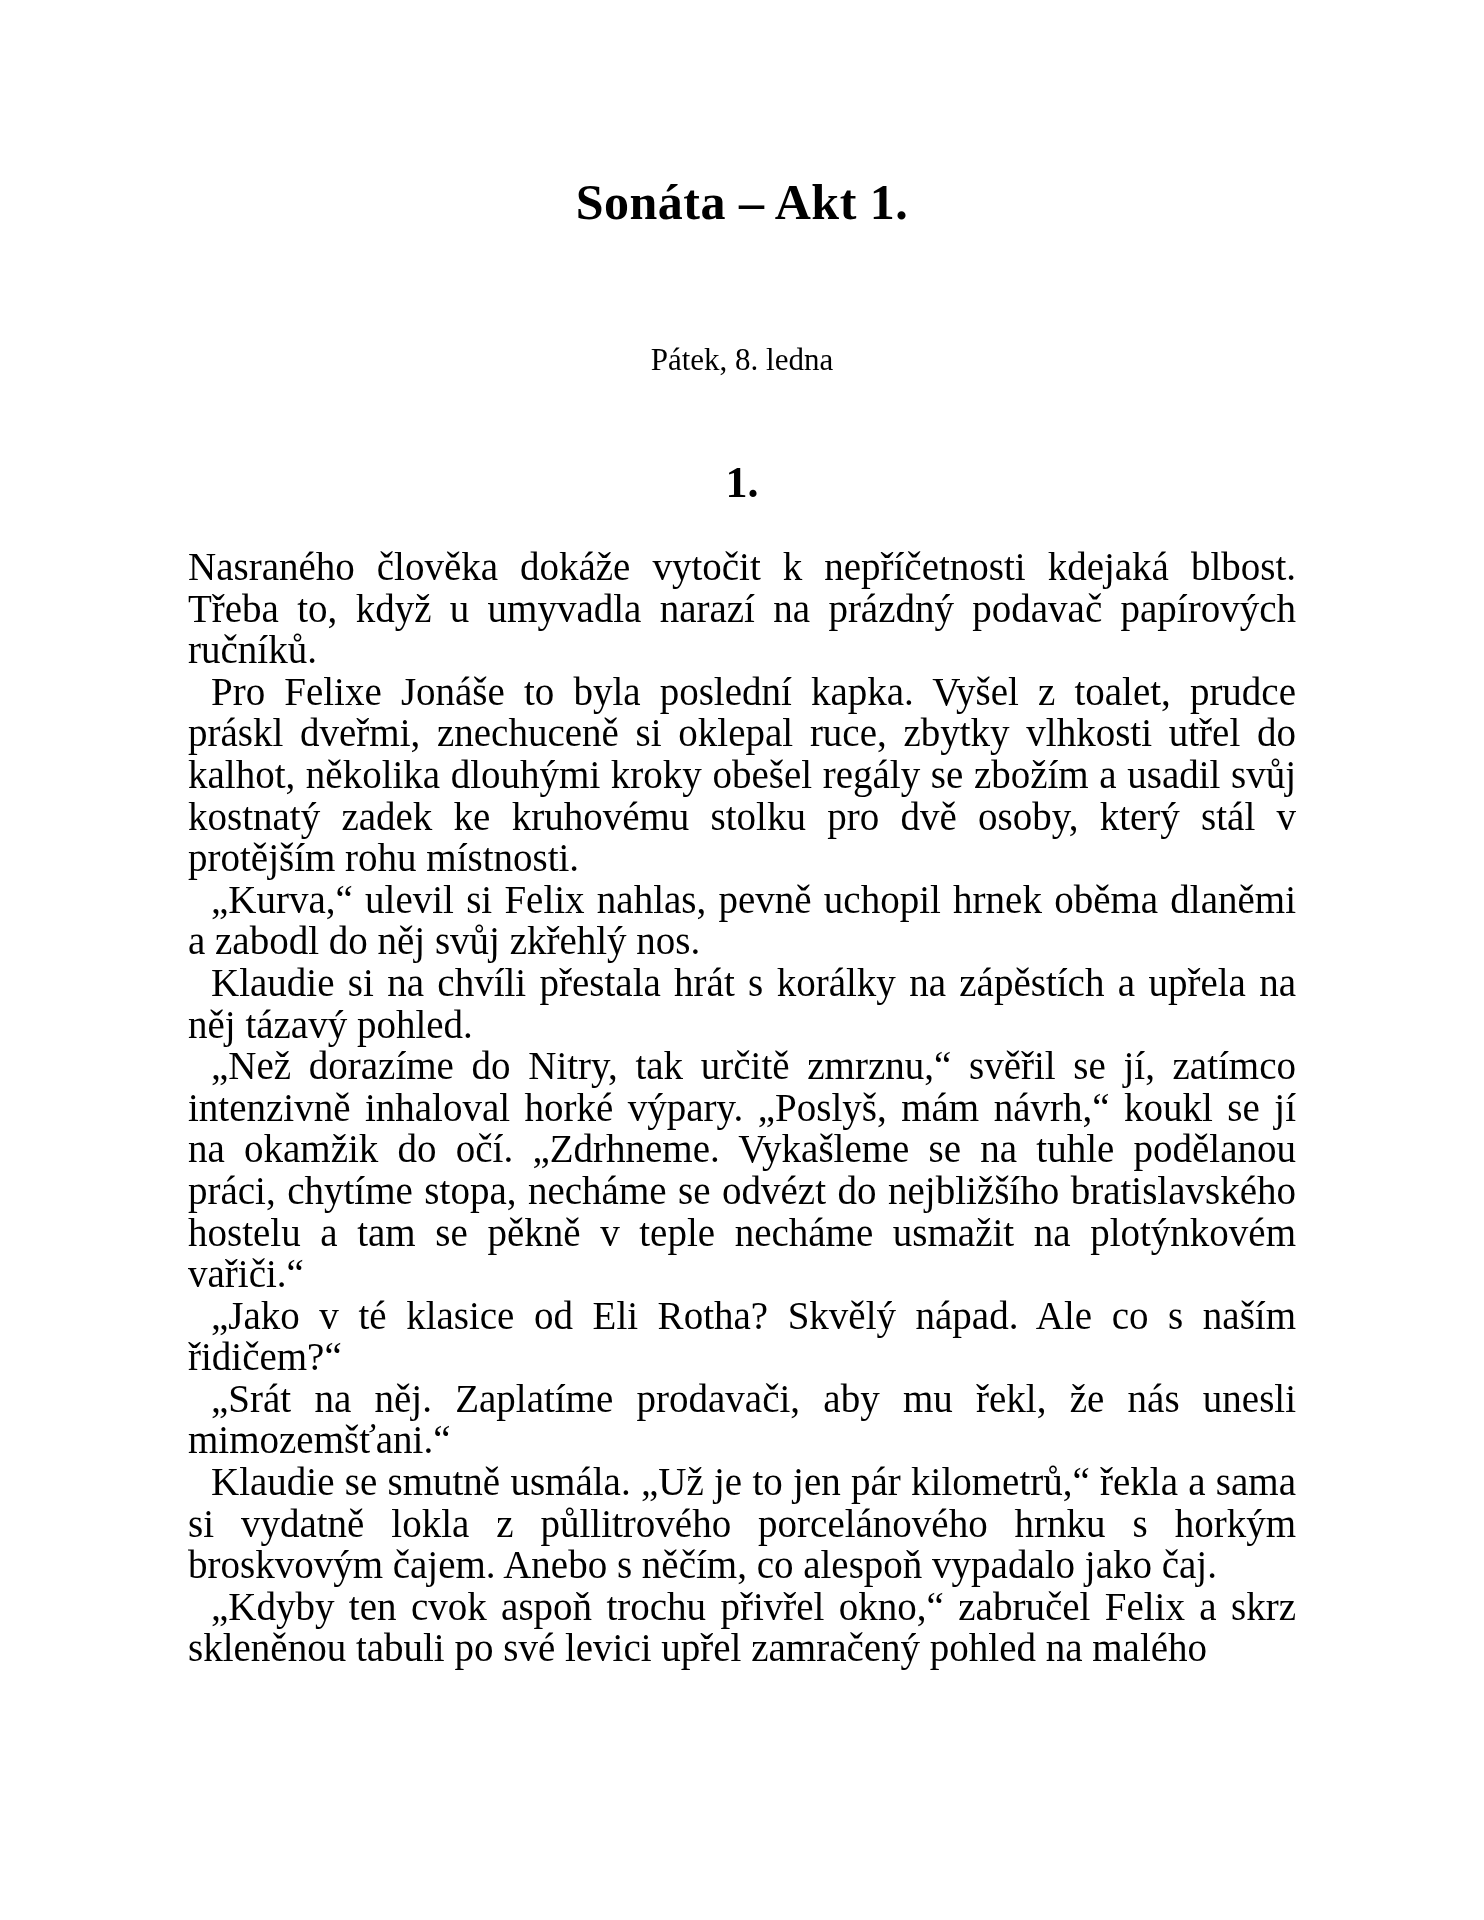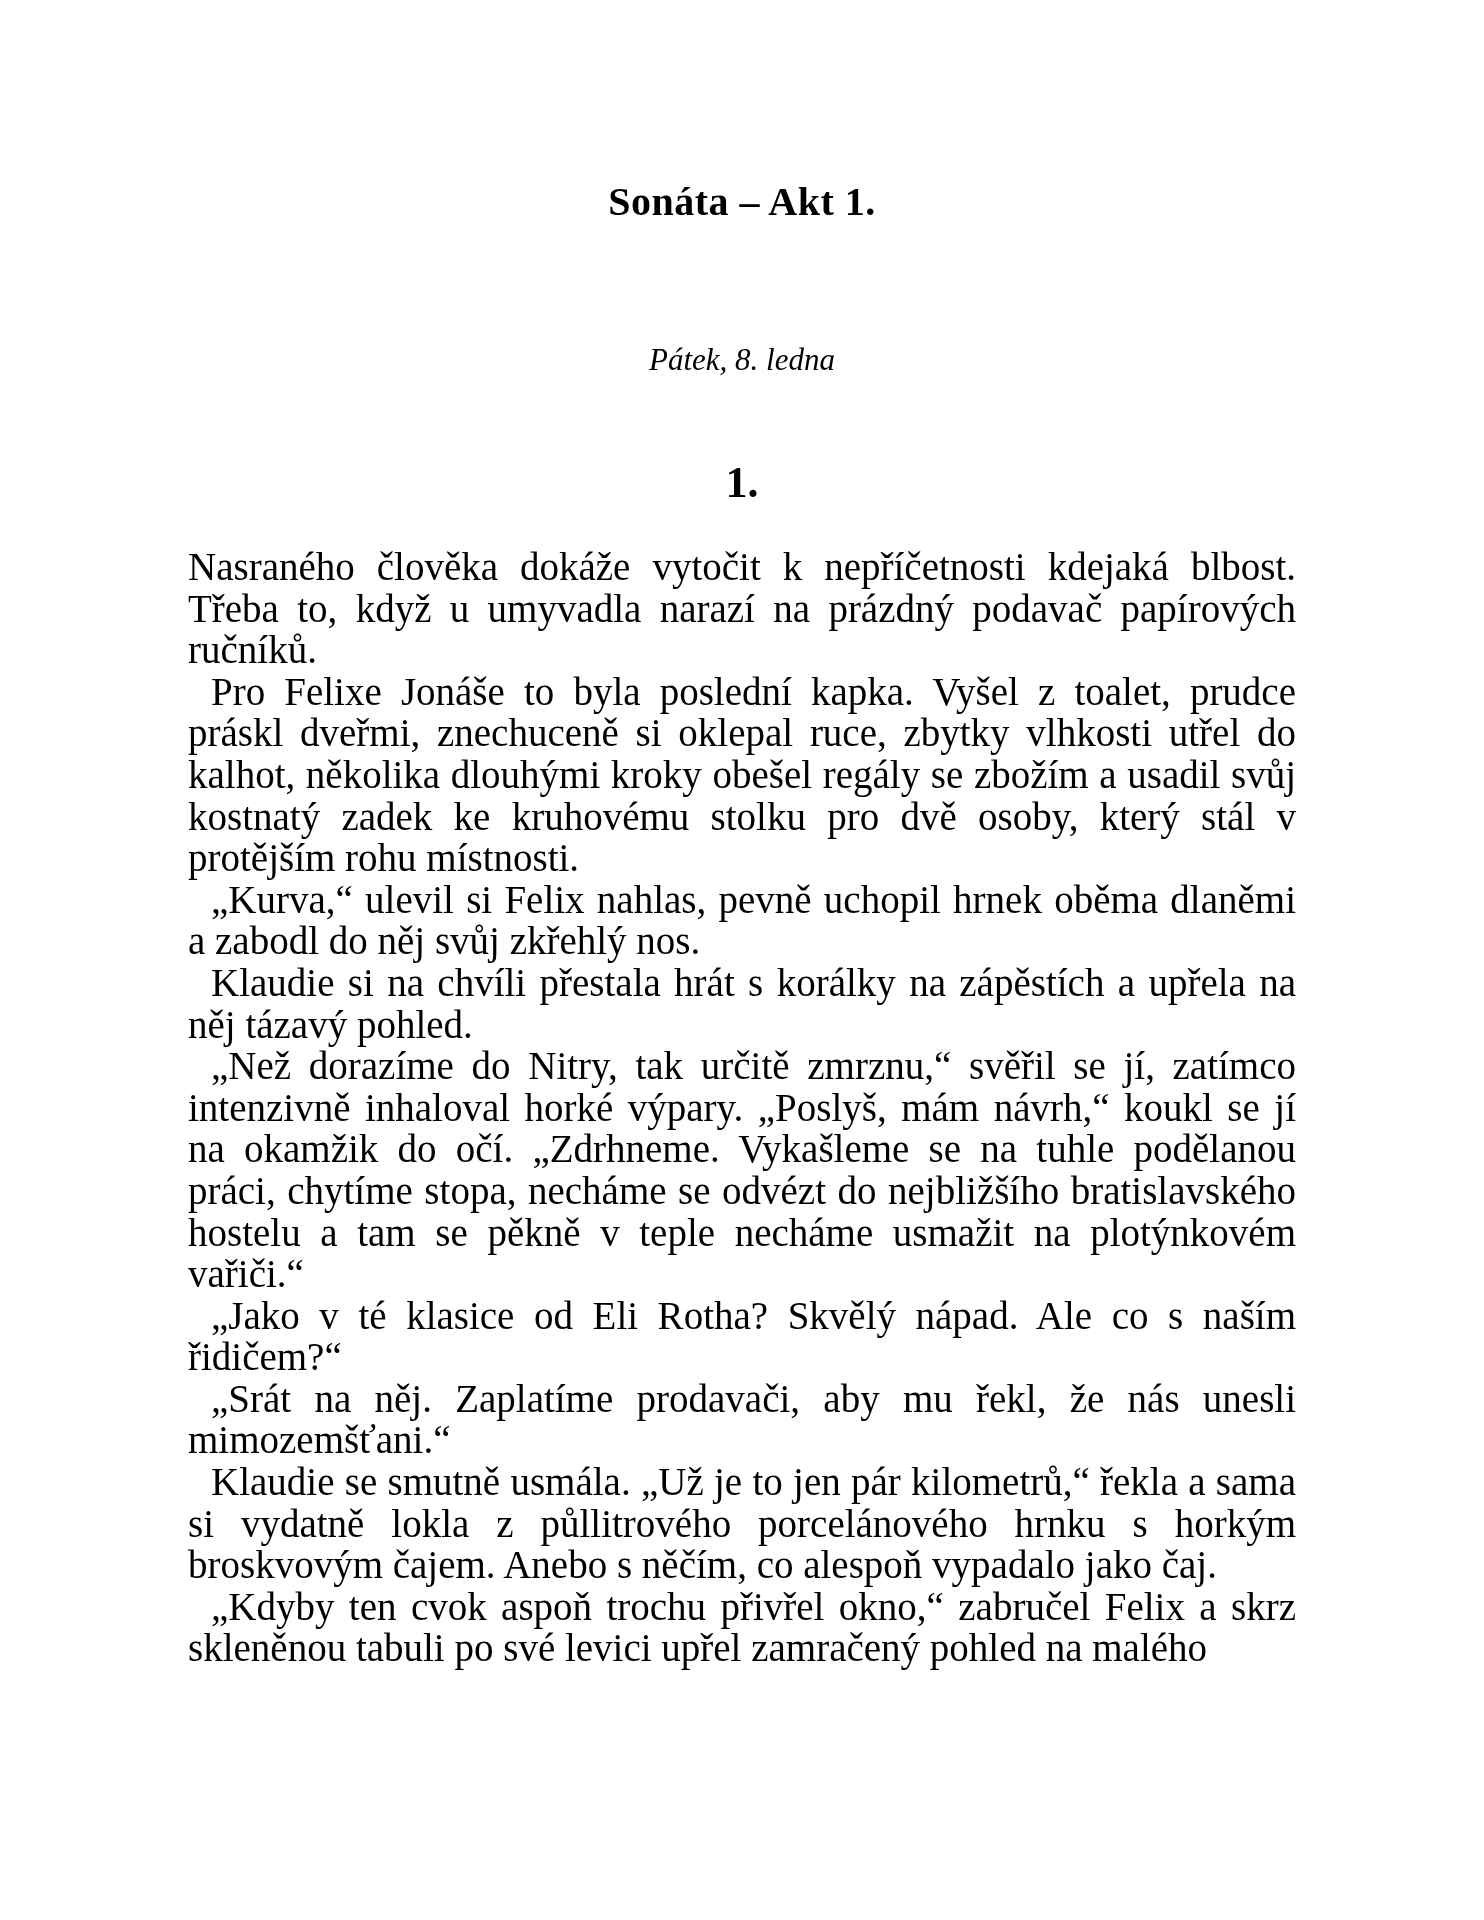--- a/index.html
+++ b/index.html
@@ -12,31 +12,30 @@
     width: 1484px;
     height: 1920px;
     background: #ffffff;
     overflow: hidden;
     font-family: "Liberation Serif", serif;
     color: #000000;
   }
   .book-title {
     margin: 0;
     padding-top: 173px;
-    font-size: 40px;
+    font-size: 50px;
     line-height: 58px;
     font-weight: bold;
     text-align: center;
     letter-spacing: 0.5px;
   }
   .date-heading {
     margin: 111px 0 0 0;
     font-size: 31px;
     line-height: 36px;
-    font-style: italic;
     text-align: center;
   }
   .section-number {
     margin: 80px 0 0 0;
     font-size: 44px;
     line-height: 50px;
     font-weight: bold;
     text-align: center;
   }
   .body-text {

